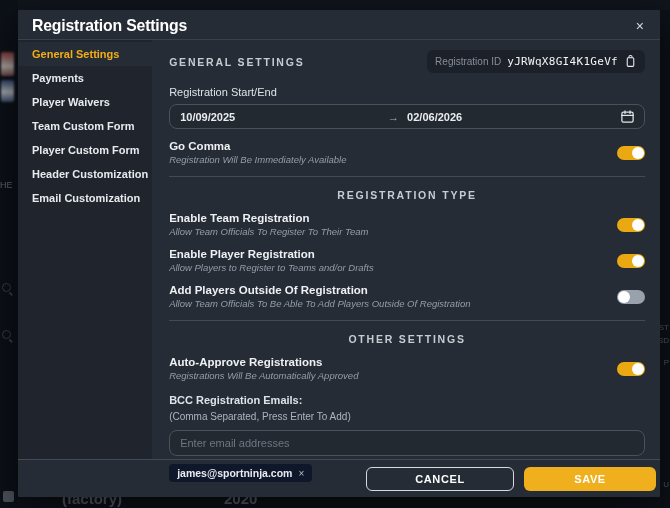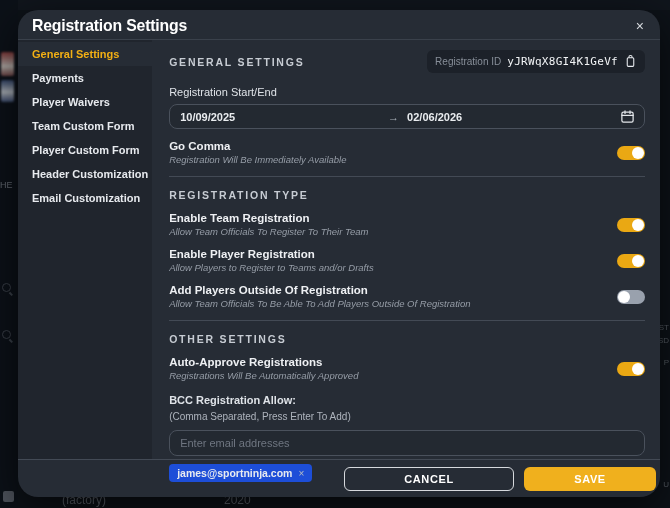--- a/index.html
+++ b/index.html
@@ -17,26 +17,26 @@
     background:linear-gradient(180deg,#8c3a3a,#c9c2bb 60%,#7b4a4a); filter:blur(1px); opacity:.85; border-radius:2px;}
   .bd-logo2 { position:absolute; left:1px; top:80px; width:13px; height:22px;
     background:linear-gradient(180deg,#3a4f78,#cfd4da 55%,#42537c); filter:blur(1px); opacity:.8; border-radius:2px;}
   .bd-frag-text { position:absolute; font-size:9px; color:#7d838c; opacity:.75; }
   .bd-search { position:absolute; left:2px; width:9px; height:9px; border:1.5px solid #6d747e;
     border-radius:50%; opacity:.45; }
   .bd-search::after{ content:""; position:absolute; right:-3px; bottom:-3px; width:4px; height:1.5px;
     background:#6d747e; transform:rotate(45deg); }
   .bd-sq { position:absolute; left:3px; bottom:6px; width:11px; height:11px; background:#8d949d; opacity:.5; border-radius:2px;}
   .bd-right { position:absolute; right:1px; font-size:8px; color:#858b94; opacity:.6;margin-top:28px; }
-  .bd-bottom { position:absolute; bottom:1px; font-size:12px; color:#70767f; opacity:.8; }
+  .bd-bottom { position:absolute; bottom:1px; font-size:15px; color:#70767f; opacity:.8;font-weight:bold; }
   .bd-topbar { position:absolute; left:18px; right:0; top:0; height:10px; background:#10151c; }
 
   
   .modal { position:absolute; left:18px; top:10px; width:642px; height:487px;
-    background:#262c35; border-radius:20px; box-shadow:0 12px 40px rgba(0,0,0,.65);
+    background:#262c35; border-radius:1px; box-shadow:0 12px 40px rgba(0,0,0,.65);
     display:flex; flex-direction:column; overflow:hidden; }
   .modal-header { height:30px; flex:0 0 30px; display:flex; align-items:center;
     padding:2px 12px 0 14px; border-bottom:1px solid #3a414b; }
   .modal-title { font-size:17px; font-weight:bold; color:#ffffff; letter-spacing:-.2px;
     transform:scaleX(.93); transform-origin:left center; white-space:nowrap; }
   .close-btn { margin-left:auto; color:#d6dade; font-size:14px; line-height:1; cursor:pointer; padding:2px 4px; }
 
   .modal-body { flex:1; display:flex; min-height:0; }
   
   .sidebar { flex:0 0 110px; background:#20252d; padding-top:2px; }
@@ -66,39 +66,39 @@
   .toggle-text .t-label { font-size:11.5px; font-weight:bold; color:#eef0f3; }
   .toggle-text .t-sub { font-size:9.5px; color:#969da7; margin-top:2px;font-style:italic; }
   .toggle { width:28px; height:14px; border-radius:7px; background:#99a1ad; position:relative;
     cursor:pointer; flex:0 0 auto; }
   .toggle .knob { position:absolute; top:1px; left:1px; width:12px; height:12px;
     border-radius:50%; background:#ffffff; }
   .toggle.on { background:#eaa813; }
   .toggle.on .knob { left:auto; right:1px; }
 
   .divider { border-top:1px solid #434a55; margin-top:11px; }
-  .heading-gap { margin-top:12px; }
+  .heading-gap { margin-top:12px;text-align:center; }
 
   .bcc-hint { font-size:10px; color:#aeb4bd; margin-top:5px; }
   .email-input { margin-top:8px; width:100%; height:26px; background:#232931;
     border:1px solid #4a515c; border-radius:8px; padding:0 10px; font-size:11px;
     color:#e9ecef; outline:none; font-family:"Liberation Sans", sans-serif; }
   .email-input::placeholder { color:#6f7681; }
   .chip-row { margin-top:8px; display:flex; gap:6px; }
-  .chip { display:inline-flex; align-items:flex-end; gap:6px; background:#1d4ed8;
+  .chip { display:inline-flex; align-items:flex-end; gap:6px; background:#0f172a;
     border-radius:4px; padding:3px 8px; font-size:10.5px; font-weight:bold; color:#e8ebef; }
   .chip-x { color:#b6bcc5; font-weight:normal; font-size:10px; cursor:pointer; }
 
   
   .modal-footer { flex:0 0 38px; border-top:1px solid #434a55; display:flex;
     align-items:center; justify-content:flex-end; gap:10px; padding:0 4px; }
   .btn { height:24px; display:flex; align-items:center; justify-content:center;
     font-size:11px; font-weight:bold; letter-spacing:.6px; border-radius:6px; cursor:pointer;
     font-family:"Liberation Sans", sans-serif; }
-  .btn-cancel { width:170px; background:transparent; border:1px solid #d6d9dd; color:#ffffff; }
+  .btn-cancel { width:148px; background:transparent; border:1px solid #d6d9dd; color:#ffffff; }
   .btn-save { width:132px; background:#f0b01d; border:none; color:#ffffff; }
 </style>
 </head>
 <body>
 
 <div class="backdrop">
   <div class="bd-topbar"></div>
   <div class="bd-leftnav">
     <div class="bd-logo1"></div>
     <div class="bd-logo2"></div>
@@ -218,21 +218,21 @@
       <div class="toggle-row">
         <div class="toggle-text">
           <div class="t-label">Auto-Approve Registrations</div>
           <div class="t-sub">Registrations Will Be Automatically Approved</div>
         </div>
         <div class="toggle on">
             <div class="knob"></div>
           </div>
       </div>
 
-      <div class="field-label" style="font-weight:bold;">BCC Registration Allow:</div>
+      <div class="field-label" style="font-weight:bold;">BCC Registration Emails:</div>
       <div class="bcc-hint">(Comma Separated, Press Enter To Add)</div>
       <input class="email-input" type="text" placeholder="Enter email addresses" style="">
 
       <div class="chip-row">
         <span class="chip">
           <span>james@sportninja.com</span>
           <span class="chip-x">×</span>
         </span>
       </div>
 

